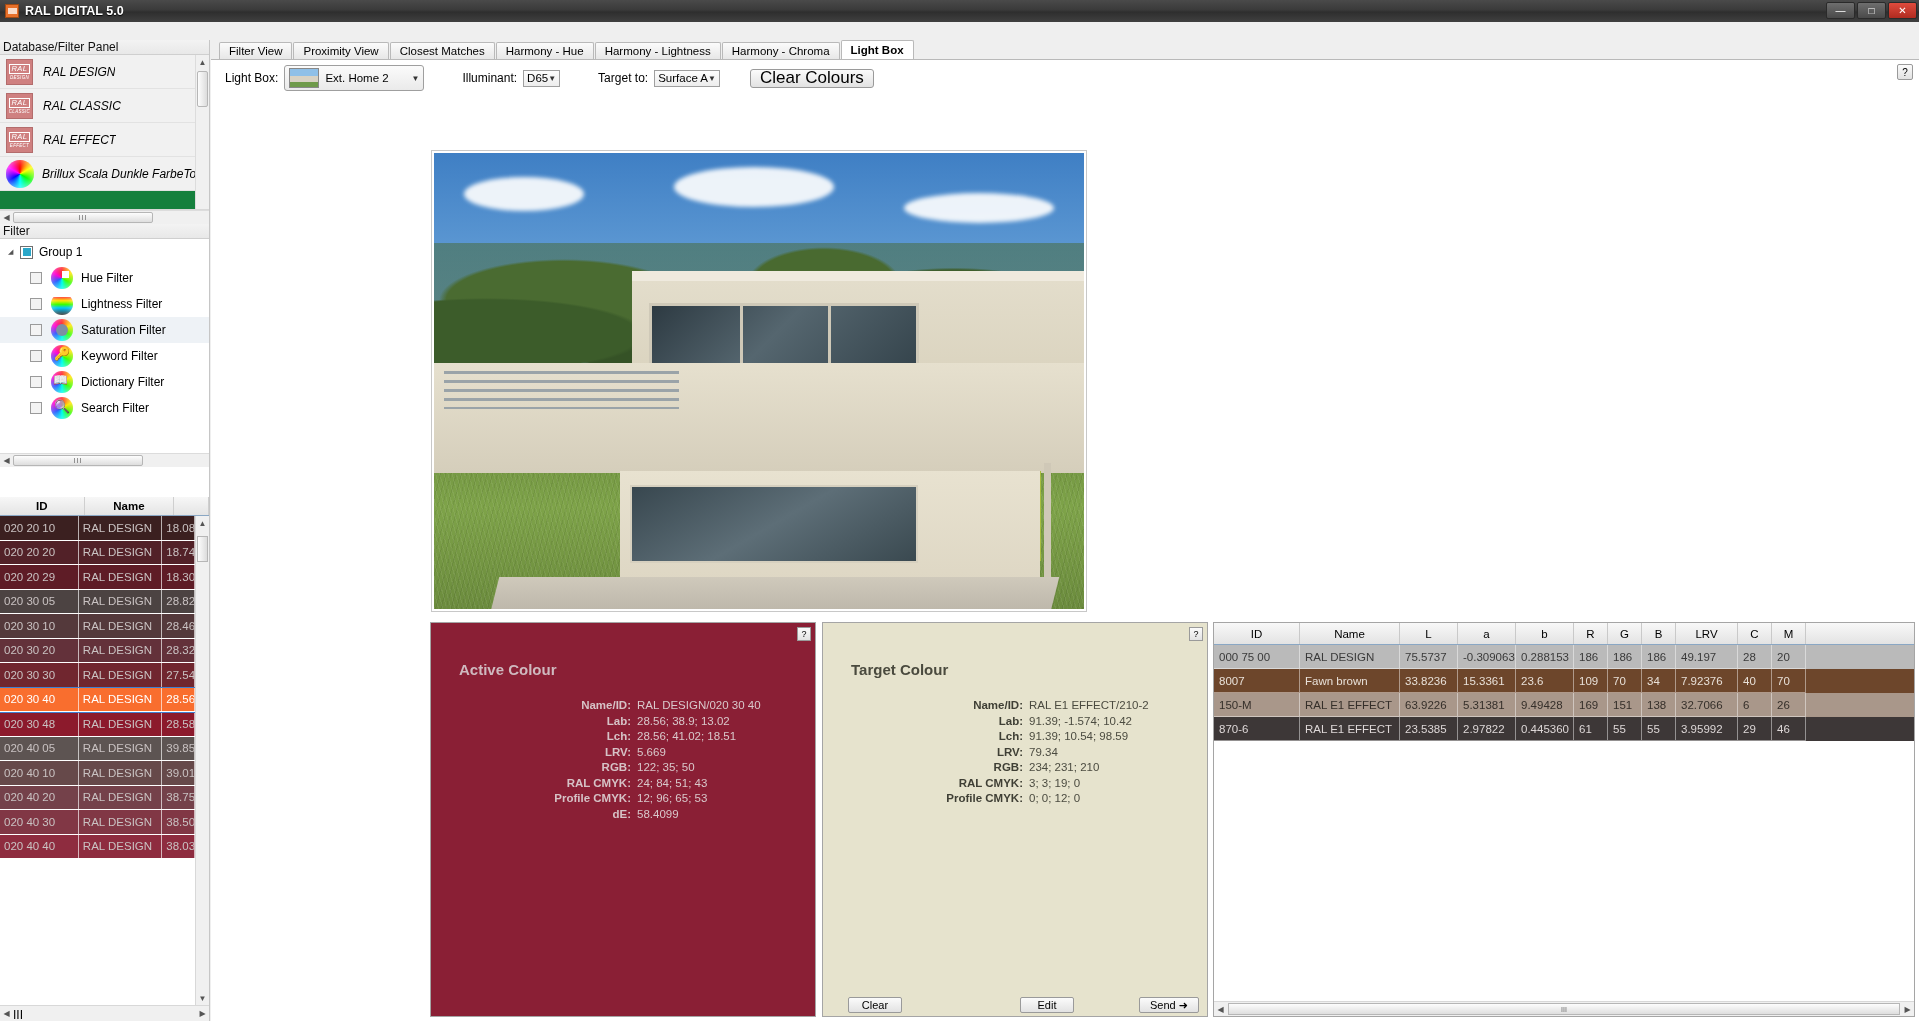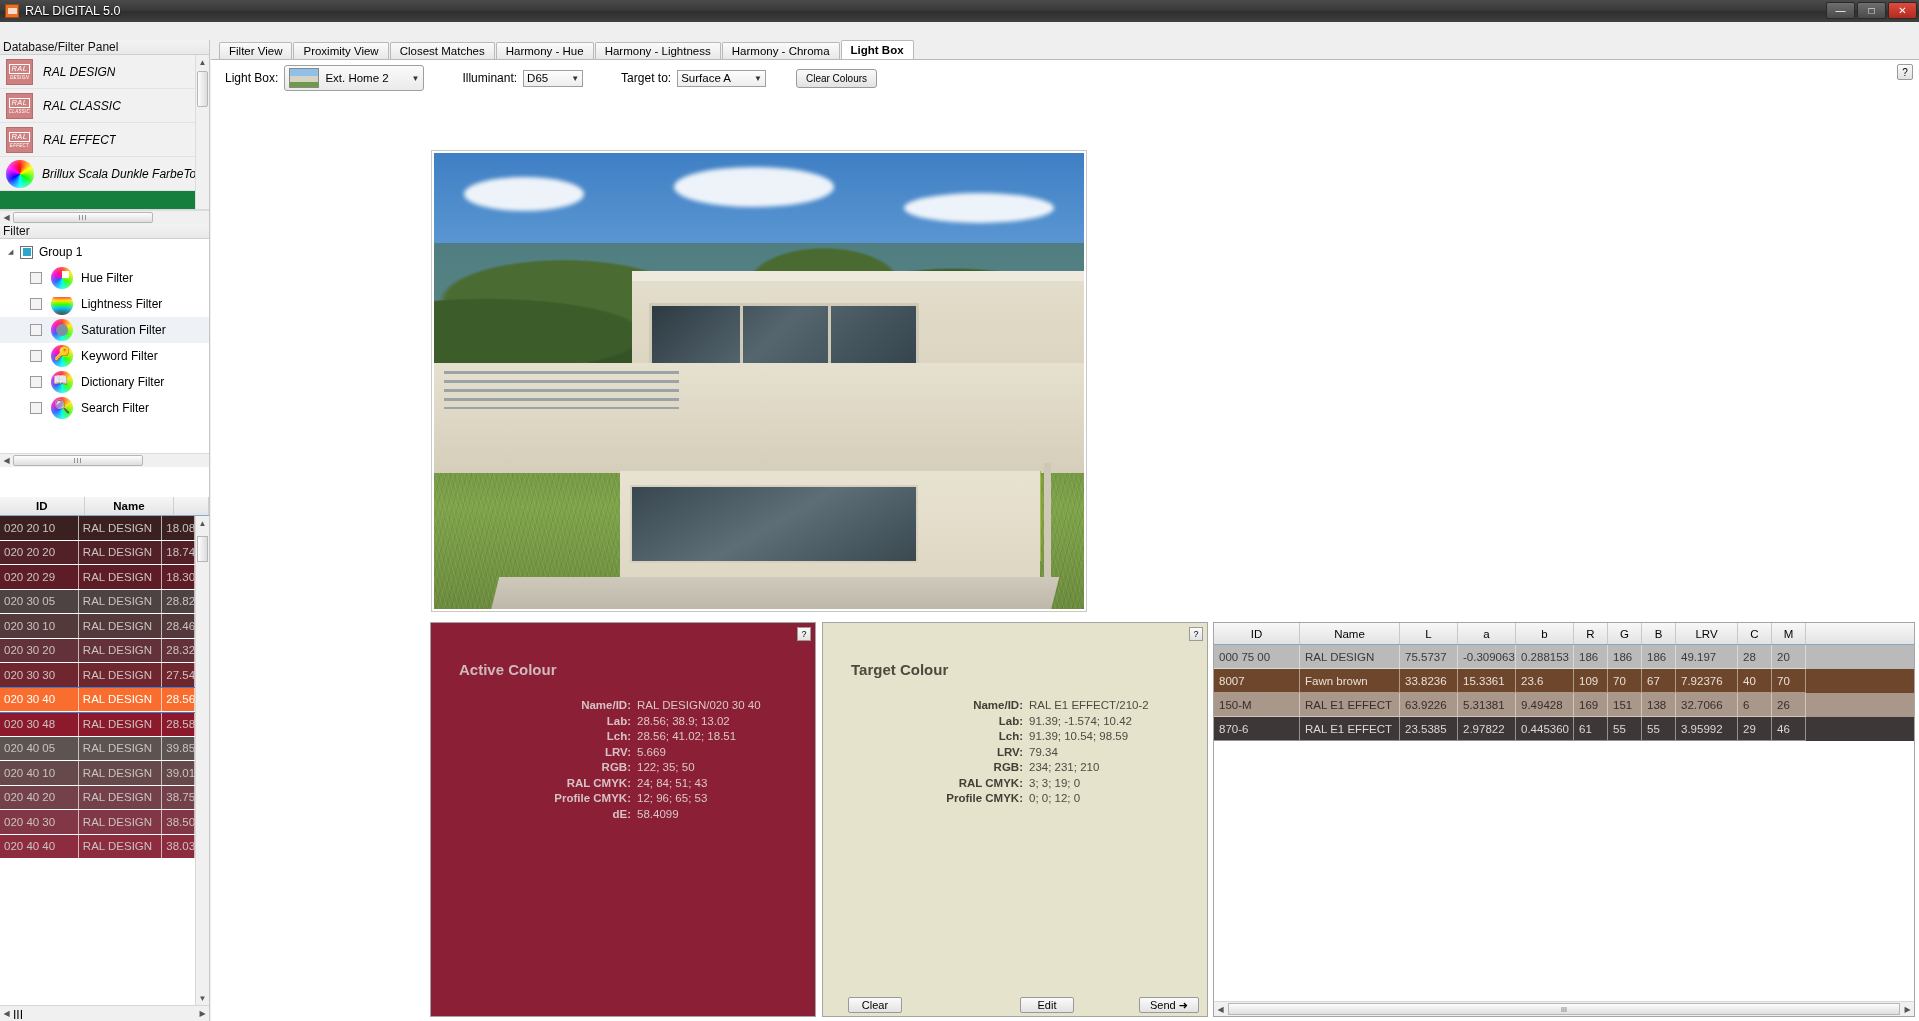--- a/index.html
+++ b/index.html
@@ -34,20 +34,21 @@
     flex: 0 0 auto;
     position: relative;
   }
   .titlebar .app-icon::after {
     content: ""; position: absolute; left: 2px; top: 3px;
     width: 9px; height: 6px; background: #fff; opacity: .75;
   }
   .titlebar .title-text {
     font-size: 12.5px; color: #fff;
     text-shadow: 0 1px 1px #000;
+    font-weight: bold;
   }
   .win-buttons { position: absolute; right: 2px; top: 2px; display: flex; gap: 2px; }
   .win-btn {
     width: 29px; height: 17px;
     background: linear-gradient(to bottom,#6e6e6e,#4a4a4a);
     border: 1px solid #2a2a2a;
     color: #fff; font-size: 10px;
     display: flex; align-items: center; justify-content: center;
     border-radius: 2px;
   }
@@ -232,27 +233,27 @@
     width: 30px; height: 20px; margin-right: 6px; flex:0 0 auto;
     background:
       linear-gradient(to bottom,#8fc0e8 0 40%, #d8d2c4 40% 70%, #6f9a4a 70% 100%);
     border: 1px solid #888;
   }
   .combo-big .ctext { font-size: 11.5px; flex: 1; color:#000;}
   .caret { font-size: 8px; color: #333; }
   .combo-sm {
     height: 17px; background: linear-gradient(to bottom,#fdfdfd,#ededed);
     border: 1px solid #9f9f9f; display: flex; align-items: center;
-    padding: 0 3px; gap: 23px; font-size: 11.5px; color:#000;
+    padding: 0 3px; gap: 0; font-size: 11.5px; color:#000;
   }
   .btn {
     height: 19px; padding: 0 9px;
     background: linear-gradient(to bottom,#fbfbfb,#e2e2e2);
     border: 1px solid #9a9a9a; border-radius: 3px;
-    font-size: 10px; color: #000;
+    font-size: 17px; color: #000;
     display: flex; align-items: center; justify-content: center;
   }
   .help-btn {
     position: absolute; right: 6px; top: 4px;
     width: 16px; height: 16px;
     background: linear-gradient(to bottom,#fbfbfb,#e2e2e2);
     border: 1px solid #9a9a9a; border-radius: 2px;
     font-size: 10px; display:flex; align-items:center; justify-content:center;
   }
 
@@ -756,21 +757,21 @@
                 <div class="c-m" style="color: rgb(58, 58, 58);">20</div>
               </div>
               <div class="rg-row" style="background: rgb(109, 70, 43);">
                 <div class="c-id" style="color: rgb(232, 224, 216);">8007</div>
                 <div class="c-name" style="color: rgb(232, 224, 216);">Fawn brown</div>
                 <div class="c-l" style="color: rgb(232, 224, 216);">33.8236</div>
                 <div class="c-a" style="color: rgb(232, 224, 216);">15.3361</div>
                 <div class="c-b" style="color: rgb(232, 224, 216);">23.6</div>
                 <div class="c-r" style="color: rgb(232, 224, 216);">109</div>
                 <div class="c-g" style="color: rgb(232, 224, 216);">70</div>
-                <div class="c-bl" style="color: rgb(232, 224, 216);">67</div>
+                <div class="c-bl" style="color: rgb(232, 224, 216);">34</div>
                 <div class="c-lrv" style="color: rgb(232, 224, 216);">7.92376</div>
                 <div class="c-c" style="color: rgb(232, 224, 216);">40</div>
                 <div class="c-m" style="color: rgb(232, 224, 216);">70</div>
               </div>
               <div class="rg-row" style="background: rgb(169, 151, 138);">
                 <div class="c-id" style="color: rgb(53, 47, 42);">150-M</div>
                 <div class="c-name" style="color: rgb(53, 47, 42);">RAL E1 EFFECT</div>
                 <div class="c-l" style="color: rgb(53, 47, 42);">63.9226</div>
                 <div class="c-a" style="color: rgb(53, 47, 42);">5.31381</div>
                 <div class="c-b" style="color: rgb(53, 47, 42);">9.49428</div>

